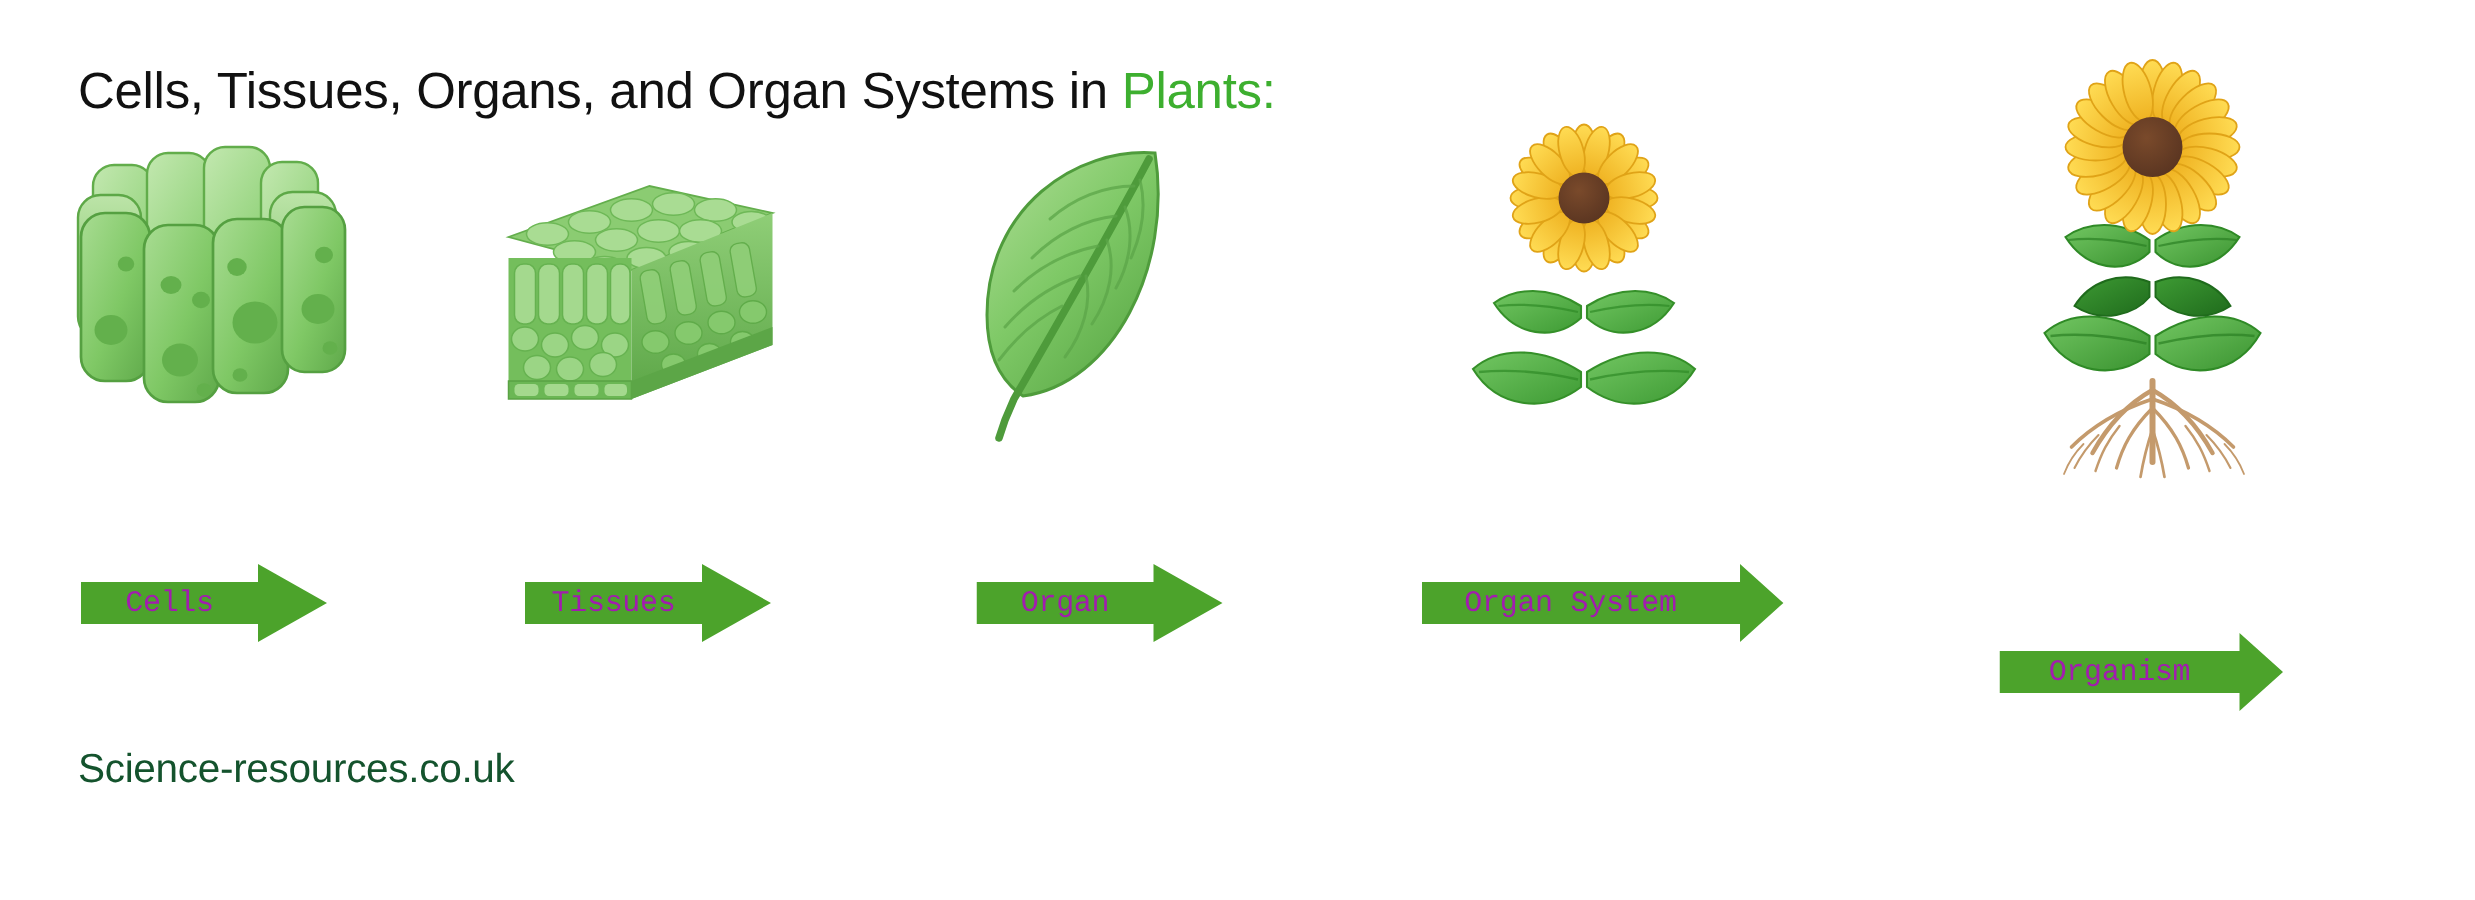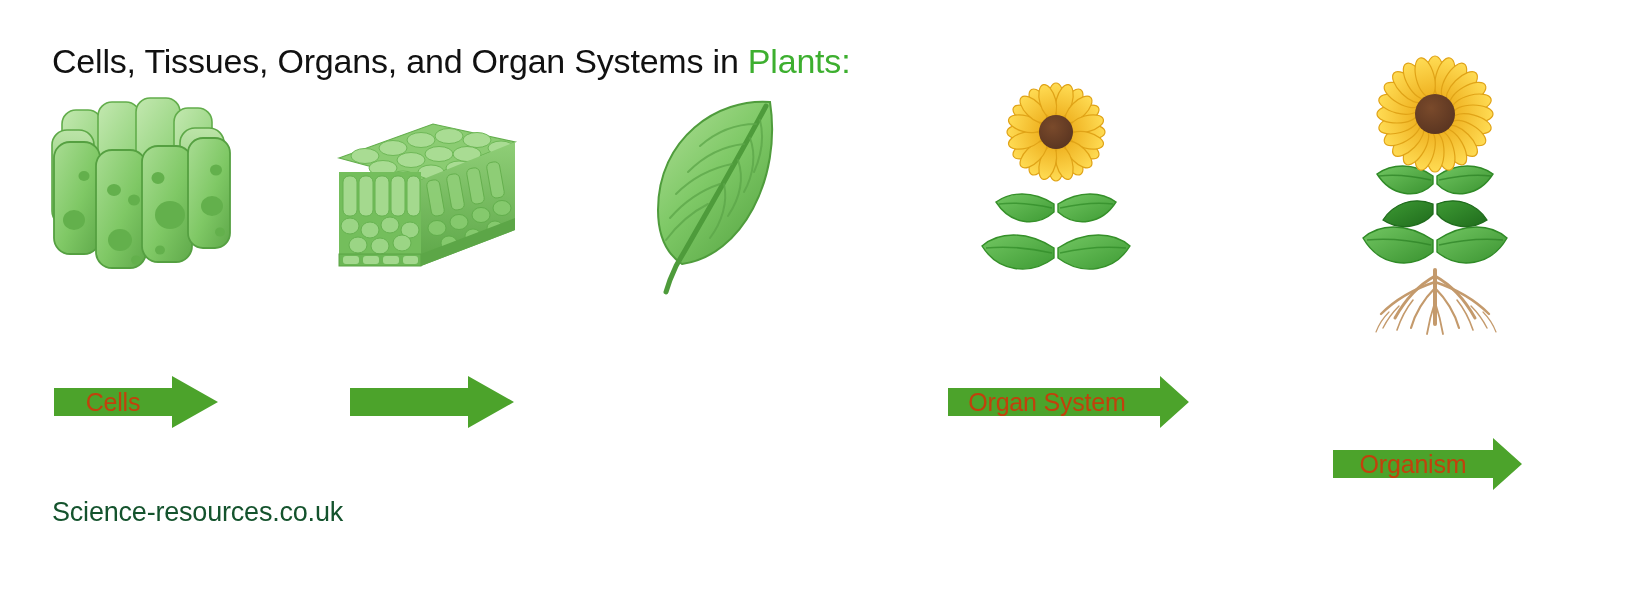--- a/index.html
+++ b/index.html
@@ -81,25 +81,26 @@
     height: 100%;
     display: block;
   }
   .arrow-label {
     position: absolute;
     left: 0;
     top: 0;
     height: 56px;
     display: flex;
     align-items: center;
-    color: #c2410c;
-    font-size: 25px;
+    color: #a21caf;
+    font-size: 20px;
     letter-spacing: -0.2px;
     white-space: nowrap;
     pointer-events: none;
+    font-family: Liberation Mono, monospace;
   }
 </style>
 </head>
 <body>
 
 <div class="title">
   <span>Cells, Tissues, Organs, and Organ Systems in </span><span class="accent">Plants:</span>
 </div>
 
 <div class="stage">
@@ -243,20 +244,21 @@
           <ellipse cx="148" cy="156" rx="8" ry="7"></ellipse>
           <ellipse cx="170" cy="148" rx="8" ry="7"></ellipse>
         </g>
         <polygon points="96,174 190,138 190,150 96,186" fill="#5CA647"></polygon>
       </svg>
     </div>
     <div class="arrow-wrap" style="left:25px; width:165px;">
       <svg viewBox="0 0 165 56" preserveAspectRatio="none" xmlns="http://www.w3.org/2000/svg">
         <polygon points="0,14 118,14 118,2 164,28 118,54 118,42 0,42" fill="#4CA32B"></polygon>
       </svg>
+      <div class="arrow-label" style="width:118px; justify-content:center;">Tissues</div>
     </div>
   </div>
 
   <div class="column" style="left:630px; width:200px;">
     <div class="art">
       <svg viewBox="0 0 200 260" xmlns="http://www.w3.org/2000/svg">
         <defs>
           <linearGradient id="leafG" x1="0.15" y1="0.05" x2="0.85" y2="0.95">
             <stop offset="0%" stop-color="#A6DA8D"></stop>
             <stop offset="45%" stop-color="#7FC967"></stop>
@@ -273,20 +275,26 @@
           <path d="M114 64 C94 66 74 76 58 92"></path>
           <path d="M102 84 C82 88 62 98 46 114"></path>
           <path d="M90 104 C72 110 54 122 40 138"></path>
           <path d="M78 124 C62 132 48 144 36 160"></path>
           <path d="M130 40 C134 56 132 74 124 92"></path>
           <path d="M120 58 C126 74 124 94 114 112"></path>
           <path d="M108 80 C114 98 110 118 98 136"></path>
           <path d="M94 104 C98 122 92 142 80 158"></path>
         </g>
       </svg>
+    </div>
+    <div class="arrow-wrap" style="left:21px; width:165px;">
+      <svg viewBox="0 0 165 56" preserveAspectRatio="none" xmlns="http://www.w3.org/2000/svg">
+        <polygon points="0,14 118,14 118,2 164,28 118,54 118,42 0,42" fill="#4CA32B"></polygon>
+      </svg>
+      <div class="arrow-label" style="width:118px; justify-content:center;">Organ</div>
     </div>
   </div>
 
   <div class="column" style="left:948px; width:240px;">
     <div class="art" style="left:20px; width:180px;">
       <svg viewBox="0 0 180 260" xmlns="http://www.w3.org/2000/svg">
         <defs>
           <linearGradient id="petalA" x1="0" y1="0" x2="0" y2="1">
             <stop offset="0%" stop-color="#FFDC54"></stop>
             <stop offset="100%" stop-color="#EFB221"></stop>
@@ -350,21 +358,21 @@
       </svg>
     </div>
     <div class="arrow-wrap" style="left:0px; width:226px;padding-left:16px;">
       <svg viewBox="0 0 226 56" preserveAspectRatio="none" xmlns="http://www.w3.org/2000/svg">
         <polygon points="0,14 198,14 198,2 225,28 198,54 198,42 0,42" fill="#4CA32B"></polygon>
       </svg>
       <div class="arrow-label" style="width:198px; justify-content:center;">Organ System</div>
     </div>
   </div>
 
-  <div class="column" style="left:1333px; width:200px; top:62px; height:390px;">
+  <div class="column" style="left:1333px; width:200px; top:46px; height:390px;">
     <div class="art" style="left:10px; width:190px; height:300px;">
       <svg viewBox="0 0 190 300" xmlns="http://www.w3.org/2000/svg">
         <defs>
           <linearGradient id="petalB" x1="0" y1="0" x2="0" y2="1">
             <stop offset="0%" stop-color="#FFDC54"></stop>
             <stop offset="100%" stop-color="#EFB221"></stop>
           </linearGradient>
           <radialGradient id="discB" cx="0.4" cy="0.35" r="0.75">
             <stop offset="0%" stop-color="#7A4A2B"></stop>
             <stop offset="100%" stop-color="#573320"></stop>

